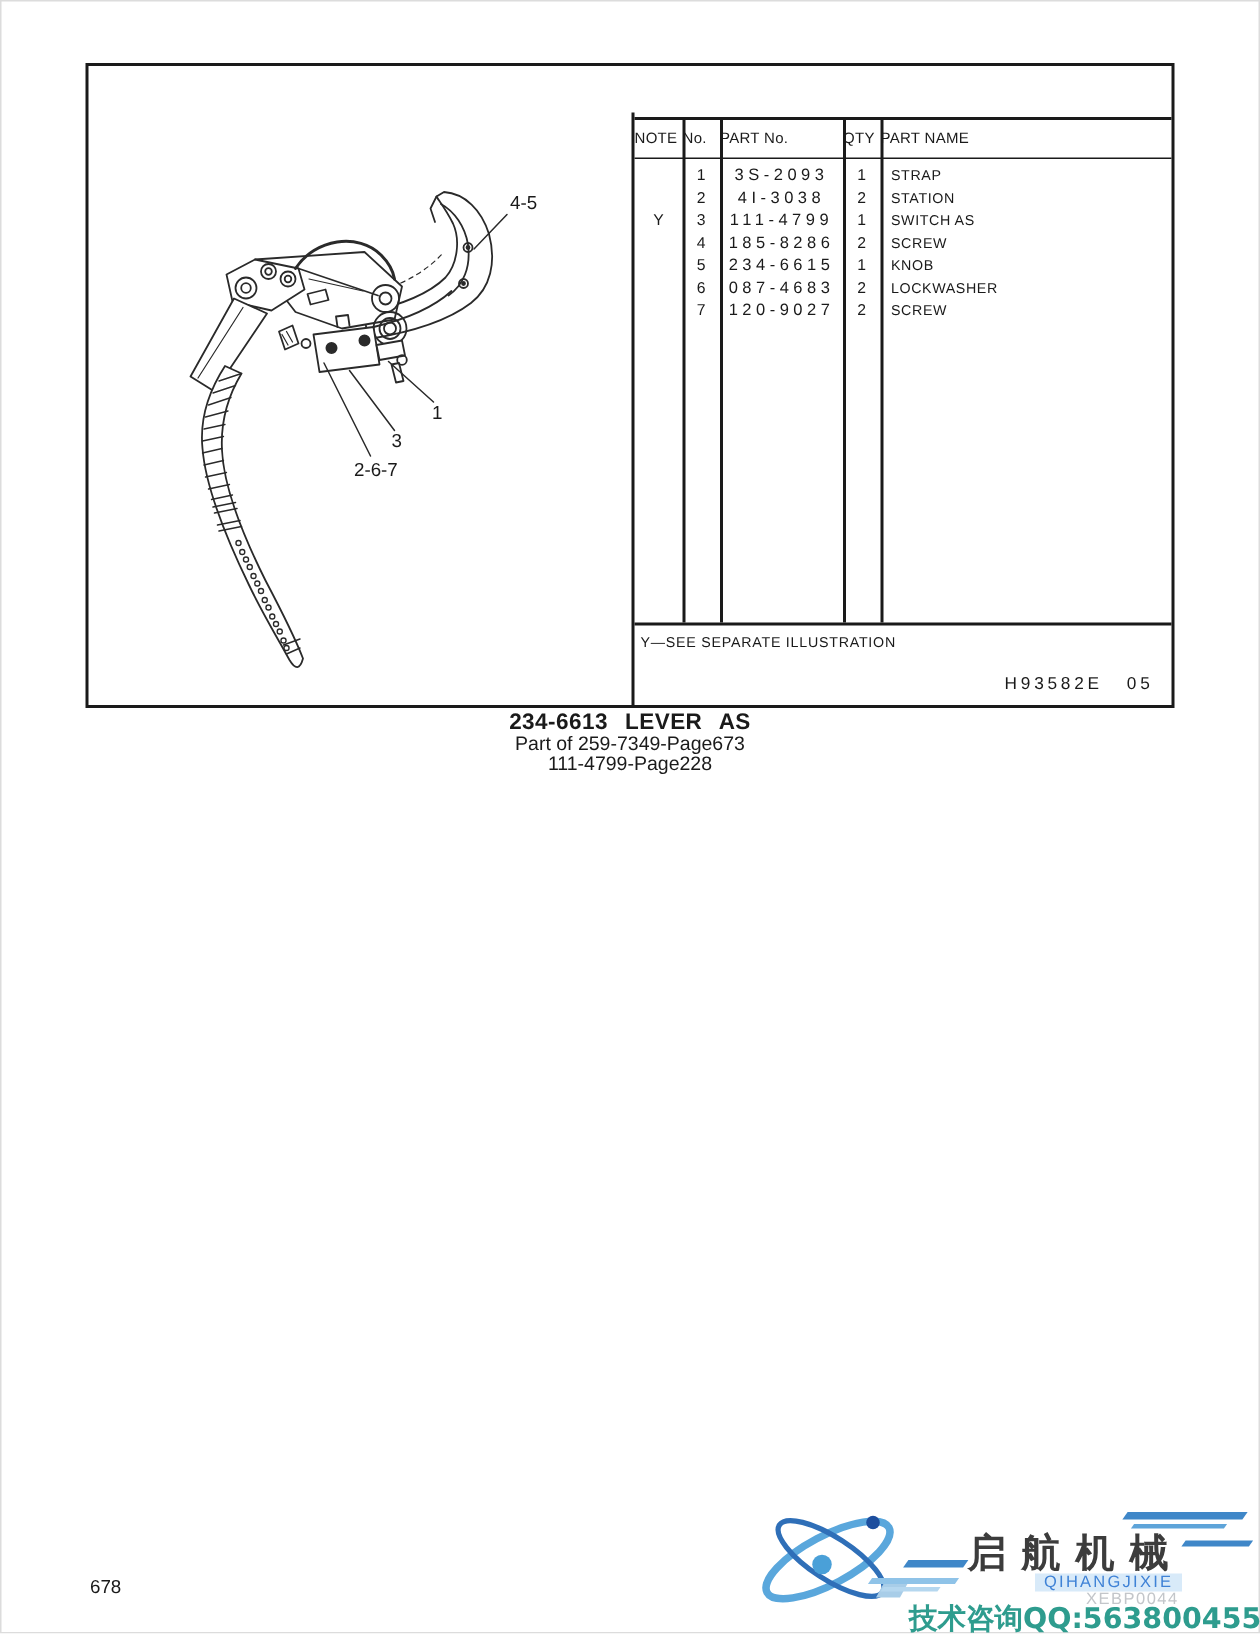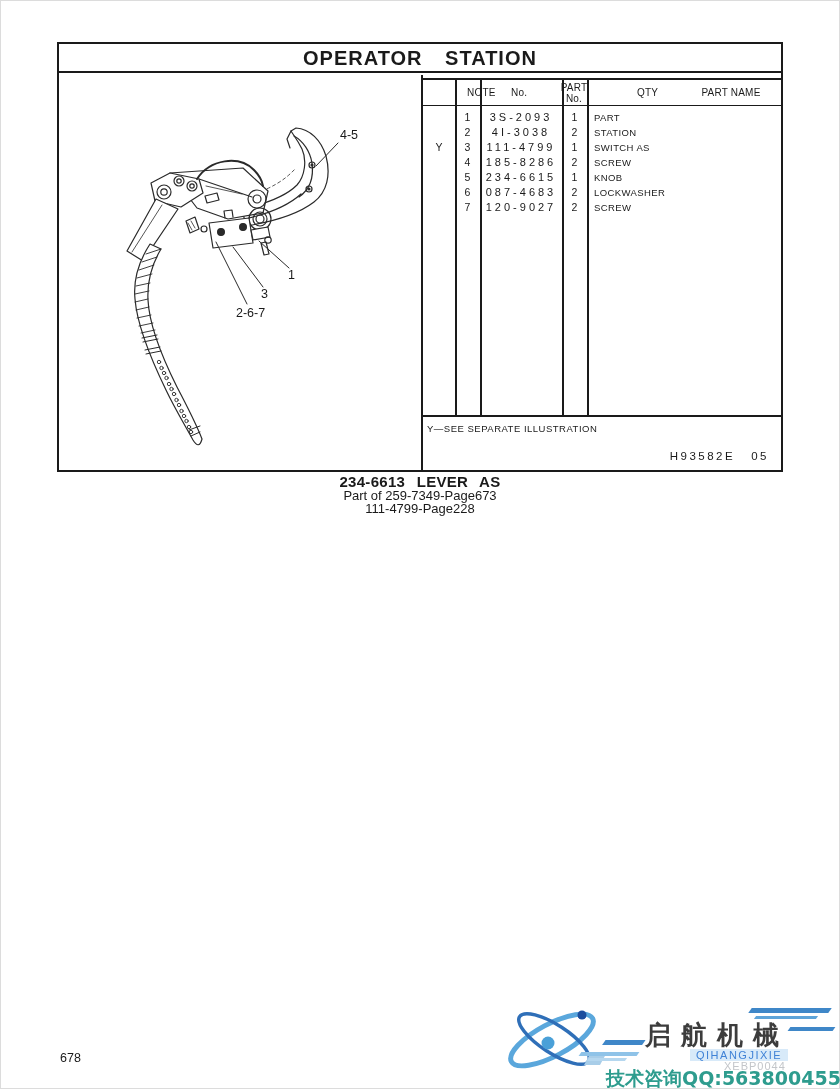--- a/index.html
+++ b/index.html
@@ -15,21 +15,21 @@
   .drawing-area { width:362px; position:relative; }
   .drawing-area svg { display:block; }
   .right-panel { flex:1; border-left:2px solid #1a1a1a; position:relative; }
 
   
   .parts-table { position:absolute; top:3px; left:0; right:0; height:339px;
                  border-top:2px solid #1a1a1a; border-bottom:2px solid #1a1a1a; }
   .vline { position:absolute; top:0; bottom:0; width:1.5px; background:#1a1a1a; }
   .vl-1 { left:32px; } .vl-2 { left:57px; } .vl-3 { left:139px; } .vl-4 { left:164px; }
   .thead { display:flex; height:26px; border-bottom:1.5px solid #1a1a1a; align-items:center; }
-  .thead .hc { text-align:center; font-size:10px; letter-spacing:0.2px;padding-left:44px; }
+  .thead .hc { text-align:left; font-size:10px; letter-spacing:0.2px; }
   .c-note { width:32px; } .c-no { width:25px; } .c-pn { width:82px; } .c-qty { width:25px; } .c-name { flex:1; }
   .tbody { padding-top:4px; }
   .trow { display:flex; height:15px; line-height:15px; }
   .trow .c { overflow:hidden; white-space:nowrap; }
   .trow .c-note { text-align:center; font-size:10.5px; }
   .trow .c-no   { text-align:center; font-size:10.5px; }
   .trow .c-pn   { text-align:center; font-size:11px; letter-spacing:3px; }
   .trow .c-qty  { text-align:center; font-size:10.5px; }
   .trow .c-name { text-align:left; font-size:9.5px; padding-left:7px; letter-spacing:0.4px; line-height:16px; }
 
@@ -68,21 +68,20 @@
   svg.fig * { vector-effect:none; }
   svg.fig path, svg.fig circle, svg.fig line { stroke:#2a2a2a; }
   svg.fig text { font-family:"Liberation Sans",sans-serif; font-size:12.5px; fill:#1a1a1a; stroke:none; }
 </style>
 </head>
 <body>
 
 <div class="page-edge"></div>
 
 <div class="sheet-box">
-  <div class="title-bar">OPERATOR STATION</div>
   <div class="content">
 
     <div class="drawing-area">
       <svg class="fig" width="362" height="397" viewBox="0 0 362 397">
         <g transform="translate(-59,-73)" fill="none" stroke-width="1.2" stroke-linejoin="round" stroke-linecap="round">
 
           <path d="M296,126 C310,127 321,138 326,154 C331,173 327,190 314,200 C297,213 271,220 246,224 L242,207 C265,202 286,194 297,183 C305,174 307,158 302,147 C297,137 292,131 291,129 Z" fill="#ffffff"></path>
           <path d="M294,134 C303,139 310,149 312,161 C314,176 309,188 299,195"></path>
           <path d="M249,216 C270,211 289,203 301,192"></path>
           <path d="M291,129 L287,137 L290,146"></path>
@@ -190,21 +189,21 @@
           <div class="hc c-qty">QTY</div>
           <div class="hc c-name">PART NAME</div>
         </div>
 
         <div class="tbody">
           <div class="trow">
             <div class="c c-note"></div>
             <div class="c c-no">1</div>
             <div class="c c-pn">3S-2093</div>
             <div class="c c-qty">1</div>
-            <div class="c c-name">PART</div>
+            <div class="c c-name">STRAP</div>
           </div>
           <div class="trow">
             <div class="c c-note"></div>
             <div class="c c-no">2</div>
             <div class="c c-pn">4I-3038</div>
             <div class="c c-qty">2</div>
             <div class="c c-name">STATION</div>
           </div>
           <div class="trow">
             <div class="c c-note">Y</div>

